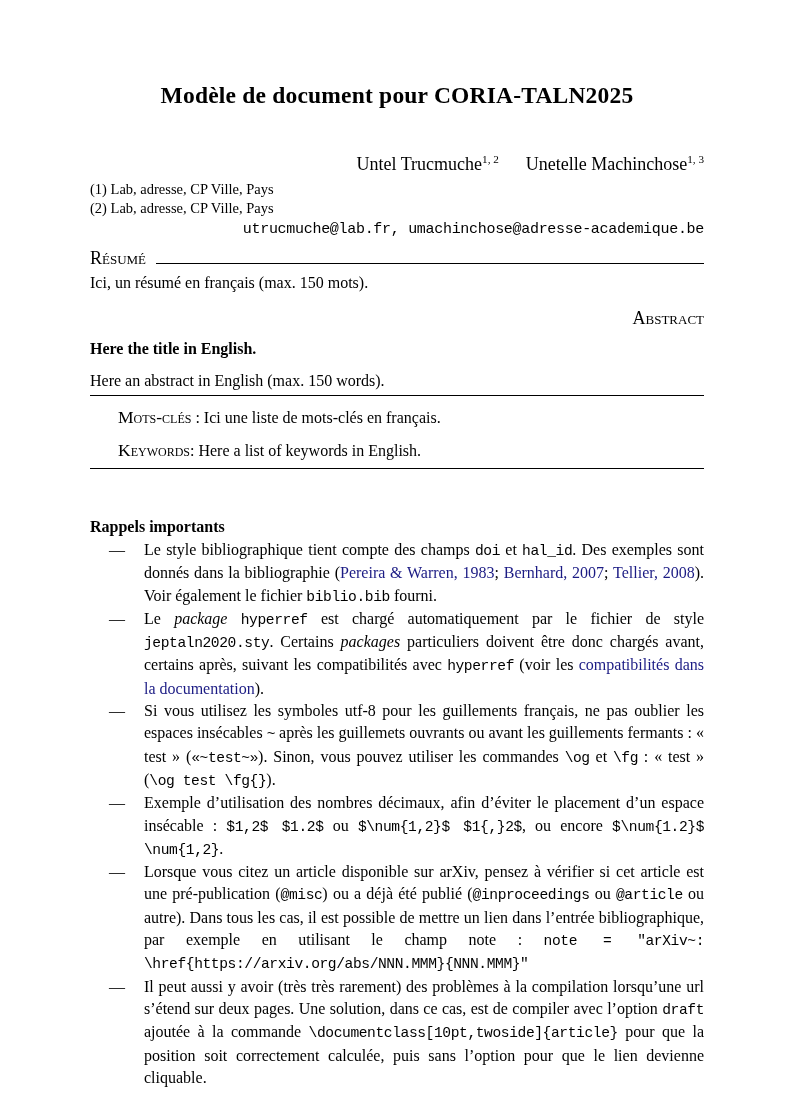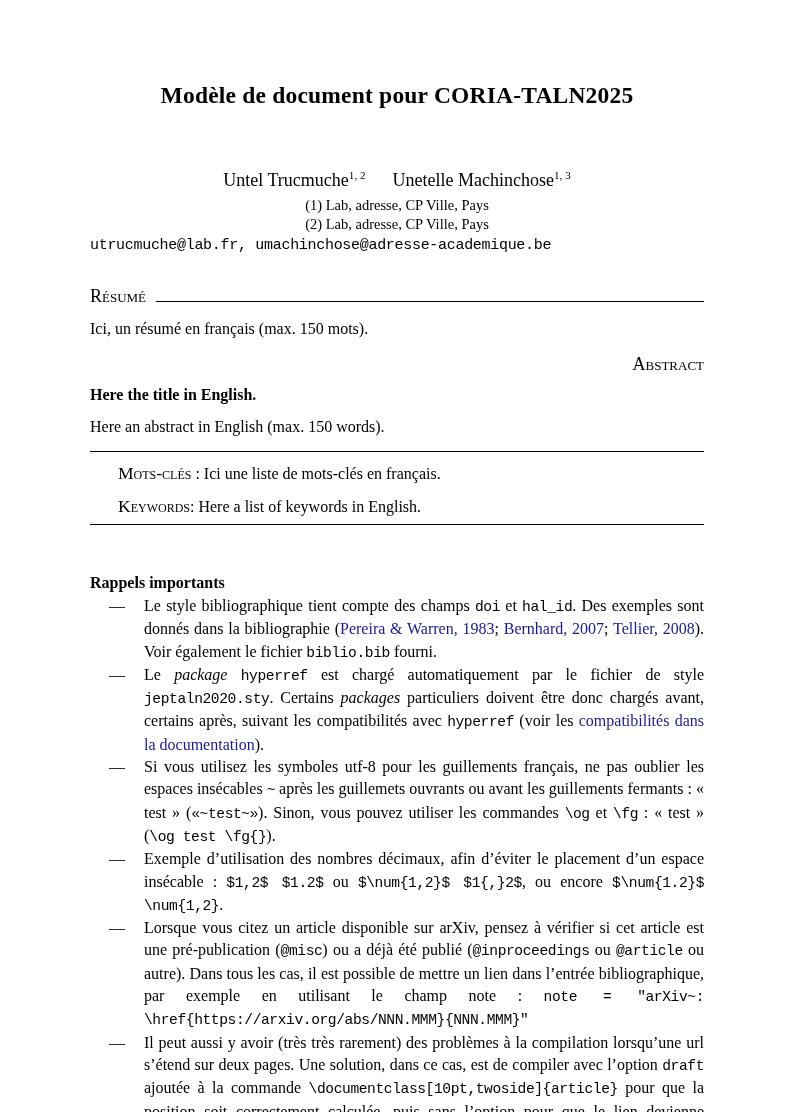--- a/index.html
+++ b/index.html
@@ -17,61 +17,60 @@
   }
   
   .doc-title {
     margin-top: 82px;
     text-align: center;
     font-size: 23.5px;
     font-weight: bold;
     letter-spacing: 0.2px;
   }
   .authors-line {
-    margin-top: 60px;
-    text-align: center;
+    margin-top: 44px;
+    text-align: right;
     font-size: 18px;
     white-space: pre-wrap;
   }
   .authors-line sup { font-size: 62%; }
   .affiliations {
     margin-top: 5px;
-    text-align: center;
     font-size: 14.5px;
     line-height: 19px;
   }
   .email-line {
     margin-top: 3px;
-    text-align: left;
+    text-align: right;
     font-family: "Liberation Mono", monospace;
     font-size: 15px;
     letter-spacing: -0.3px;
   }
   
   .sec-heading {
     display: flex;
     align-items: flex-end;
-    margin-top: 33px;
+    margin-top: 11px;
   }
   .sc {
     font-variant: small-caps;
     font-size: 18px;
     line-height: 19px;
   }
   .heading-rule {
     flex: 1;
     border-bottom: 1.6px solid #000;
     margin-left: 10px;
     margin-bottom: 4px;
   }
   .body-line { font-size: 16px; line-height: 22px; }
-  .resume-text { margin-top: 12px; }
+  .resume-text { margin-top: 4px; }
   .abstract-heading { margin-top: 15px; flex-direction: column; }
   .english-title { margin-top: 5px; font-weight: bold; }
-  .english-abstract { margin-top: 10px; padding-bottom: 13px; border-bottom: 1.6px solid #000; }
+  .english-abstract { margin-top: 10px; padding-bottom: 3px; border-bottom: 1.6px solid #000; }
   .kw-line { margin-top: 11px; margin-left: 28px; }
   .kw-line .sc { font-size: 17.5px; }
   .kw-rule { border-bottom: 1.6px solid #000; margin-top: 6px; }
   
   .rappels-heading {
     margin-top: 49px;
     font-size: 16px;
     font-weight: bold;
   }
   .rappels-list { margin-top: 3px; }

